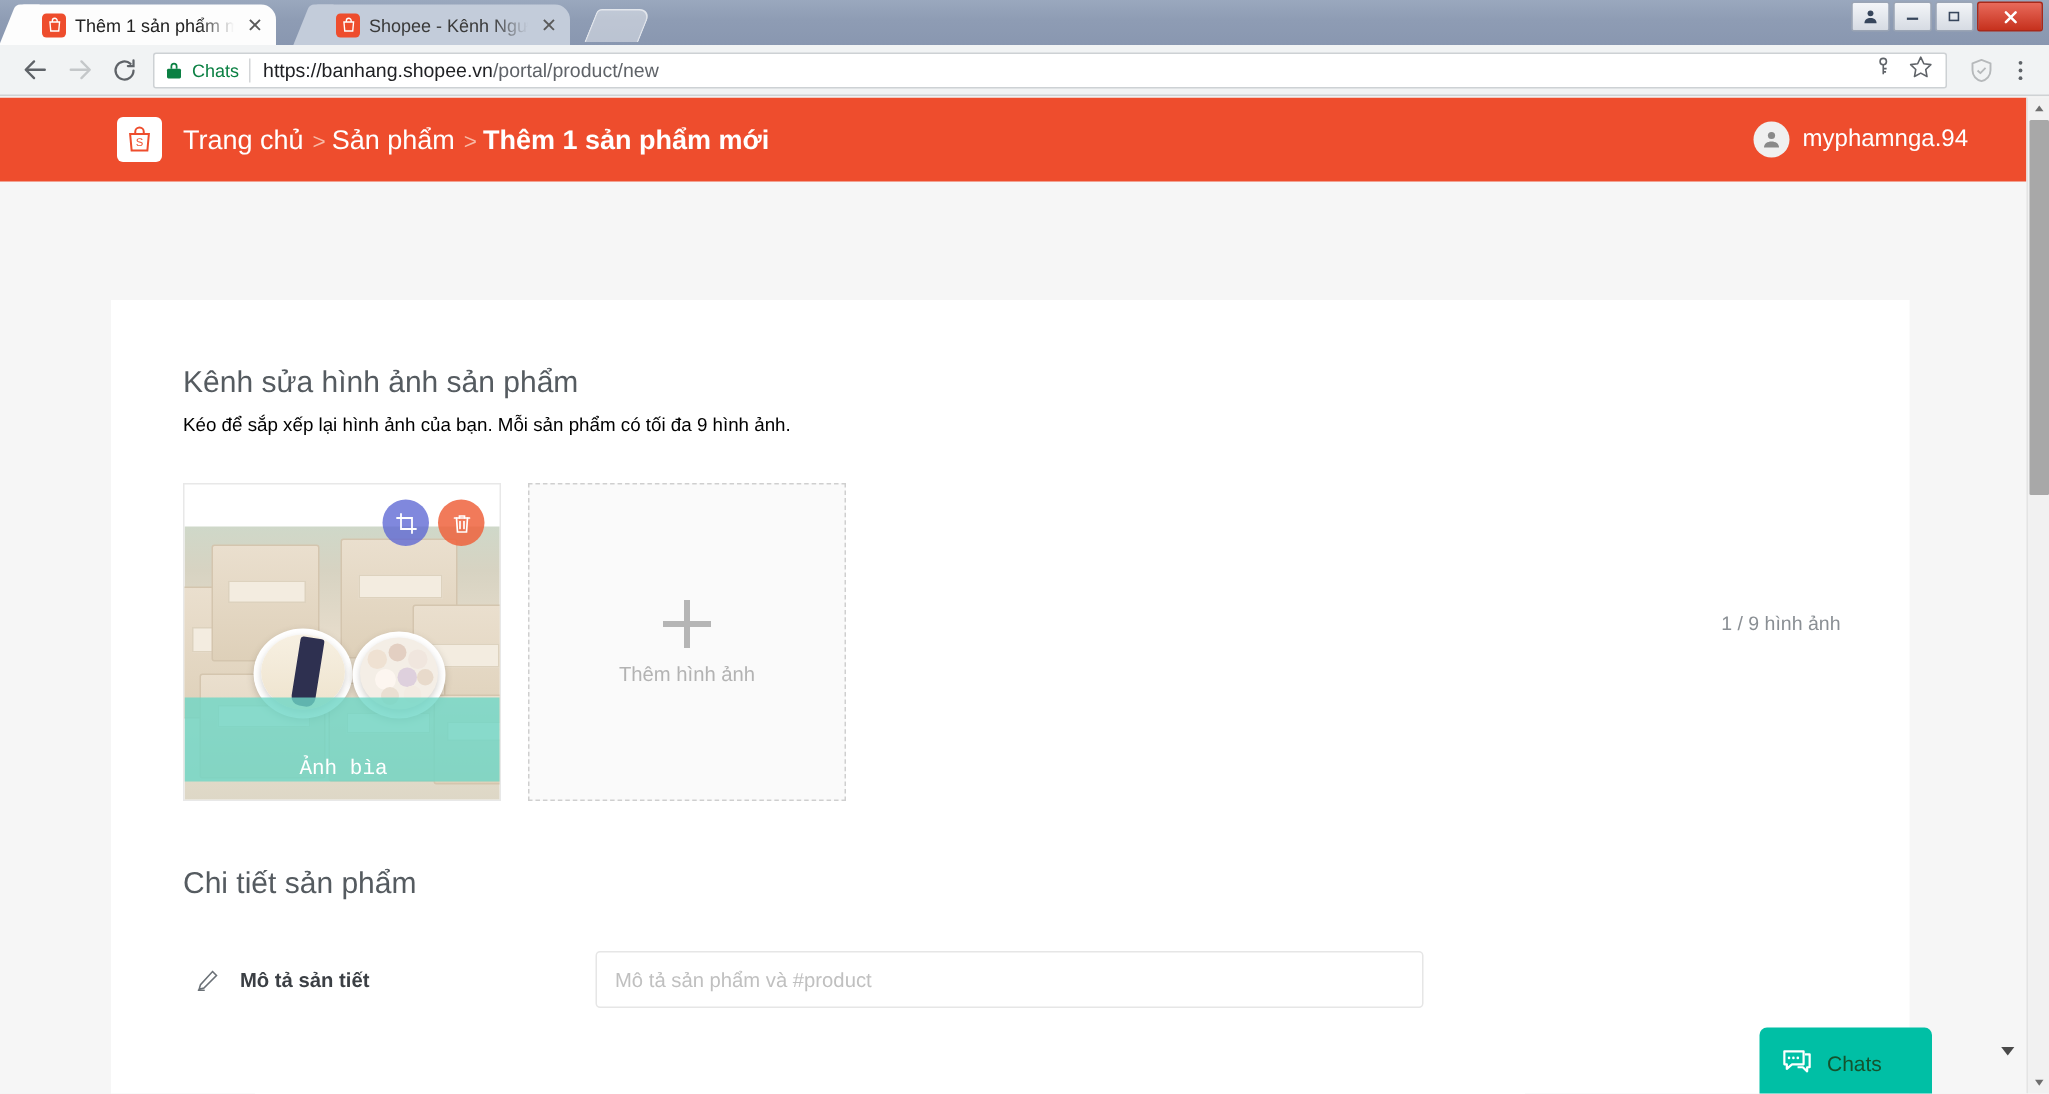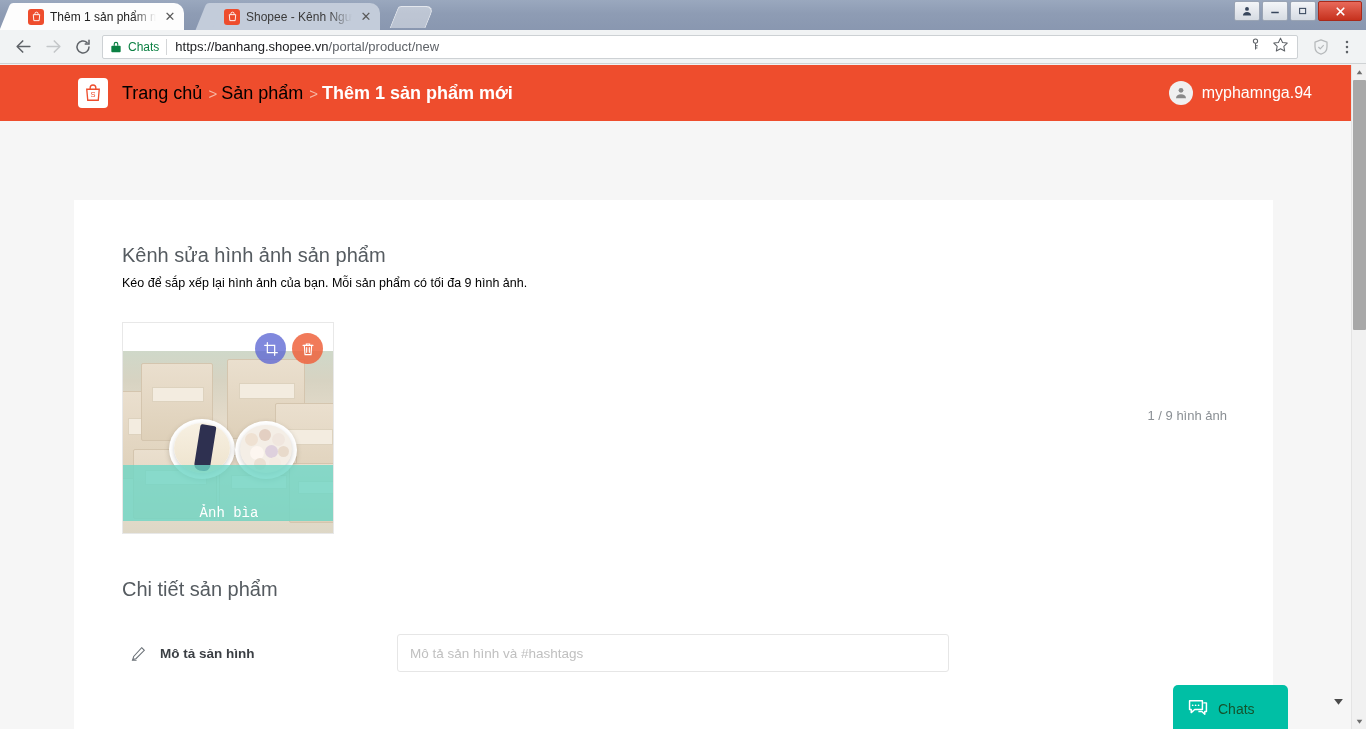--- a/index.html
+++ b/index.html
@@ -112,21 +112,21 @@
   .shopee-header {
     position:absolute; left:0; top:0; width:1351px; height:56px;
     background:#ee4d2d; display:flex; align-items:center;
   }
   .logo-wrap { margin-left:78px; display:flex; align-items:center; }
   .logo {
     width:30px; height:30px; background:#fff; border-radius:4px;
     display:flex; align-items:center; justify-content:center;
   }
   .breadcrumb { display:flex; align-items:baseline; margin-left:14px; font-size:18px; }
-  .crumb { color:#000000; }
+  .crumb { color:#ffffff; }
   .crumb.active { color:#ffffff; font-weight:bold; }
   .crumb-sep { color:#f7b9a6; margin:0 4px 0 6px; font-size:15px; }
   .user-area {
     margin-left:auto; margin-right:39px; display:flex; align-items:center; gap:9px;
   }
   .avatar {
     width:24px; height:24px; border-radius:50%; background:#f0f0f0;
     display:flex; align-items:center; justify-content:center;
   }
   .username { color:#ffffff; font-size:16px; }
@@ -428,39 +428,43 @@
                 <line x1="14" y1="10" x2="14" y2="17"></line>
             </svg>
           </div>
         </div>
 
         <div class="thumb-cover">
           <span>Ảnh bìa</span>
         </div>
       </div>
 
+      <div class="addbox">
+        <div class="plus"></div>
+        <span>Thêm hình ảnh</span>
+      </div>
     </div>
 
     <div class="details-title">Chi tiết sản phẩm</div>
 
     <div class="form">
 
 
       <div class="frow">
         <div class="frow-label">
           <span class="frow-icon">
             <svg viewBox="0 0 24 24" width="17" height="17" fill="none" stroke="#6b7177" stroke-width="1.5" stroke-linecap="round">
               <path d="M16.5 3.8l3.7 3.7L8.4 19.3 3.9 20.6l1.3-4.5z"></path>
                 <line x1="3.2" y1="21.4" x2="8.6" y2="21.4"></line>
             </svg>
           </span>
-          <span>Mô tả sản hình</span>
+          <span>Mô tả sản tiết</span>
         </div>
         <div class="field tall">
-          <span>Mô tả sản hình và #hashtags</span>
+          <span>Mô tả sản phẩm và #product</span>
         </div>
       </div>
 
     </div>
   </div>
 
   <div class="chat-widget">
     <span>
       <svg viewBox="0 0 24 24" width="22" height="22" fill="none" stroke="#fff" stroke-width="1.6" stroke-linejoin="round">
         <path d="M2.8 4.2h14v9.5h-8.4L4.6 17v-3.3H2.8z"></path>

